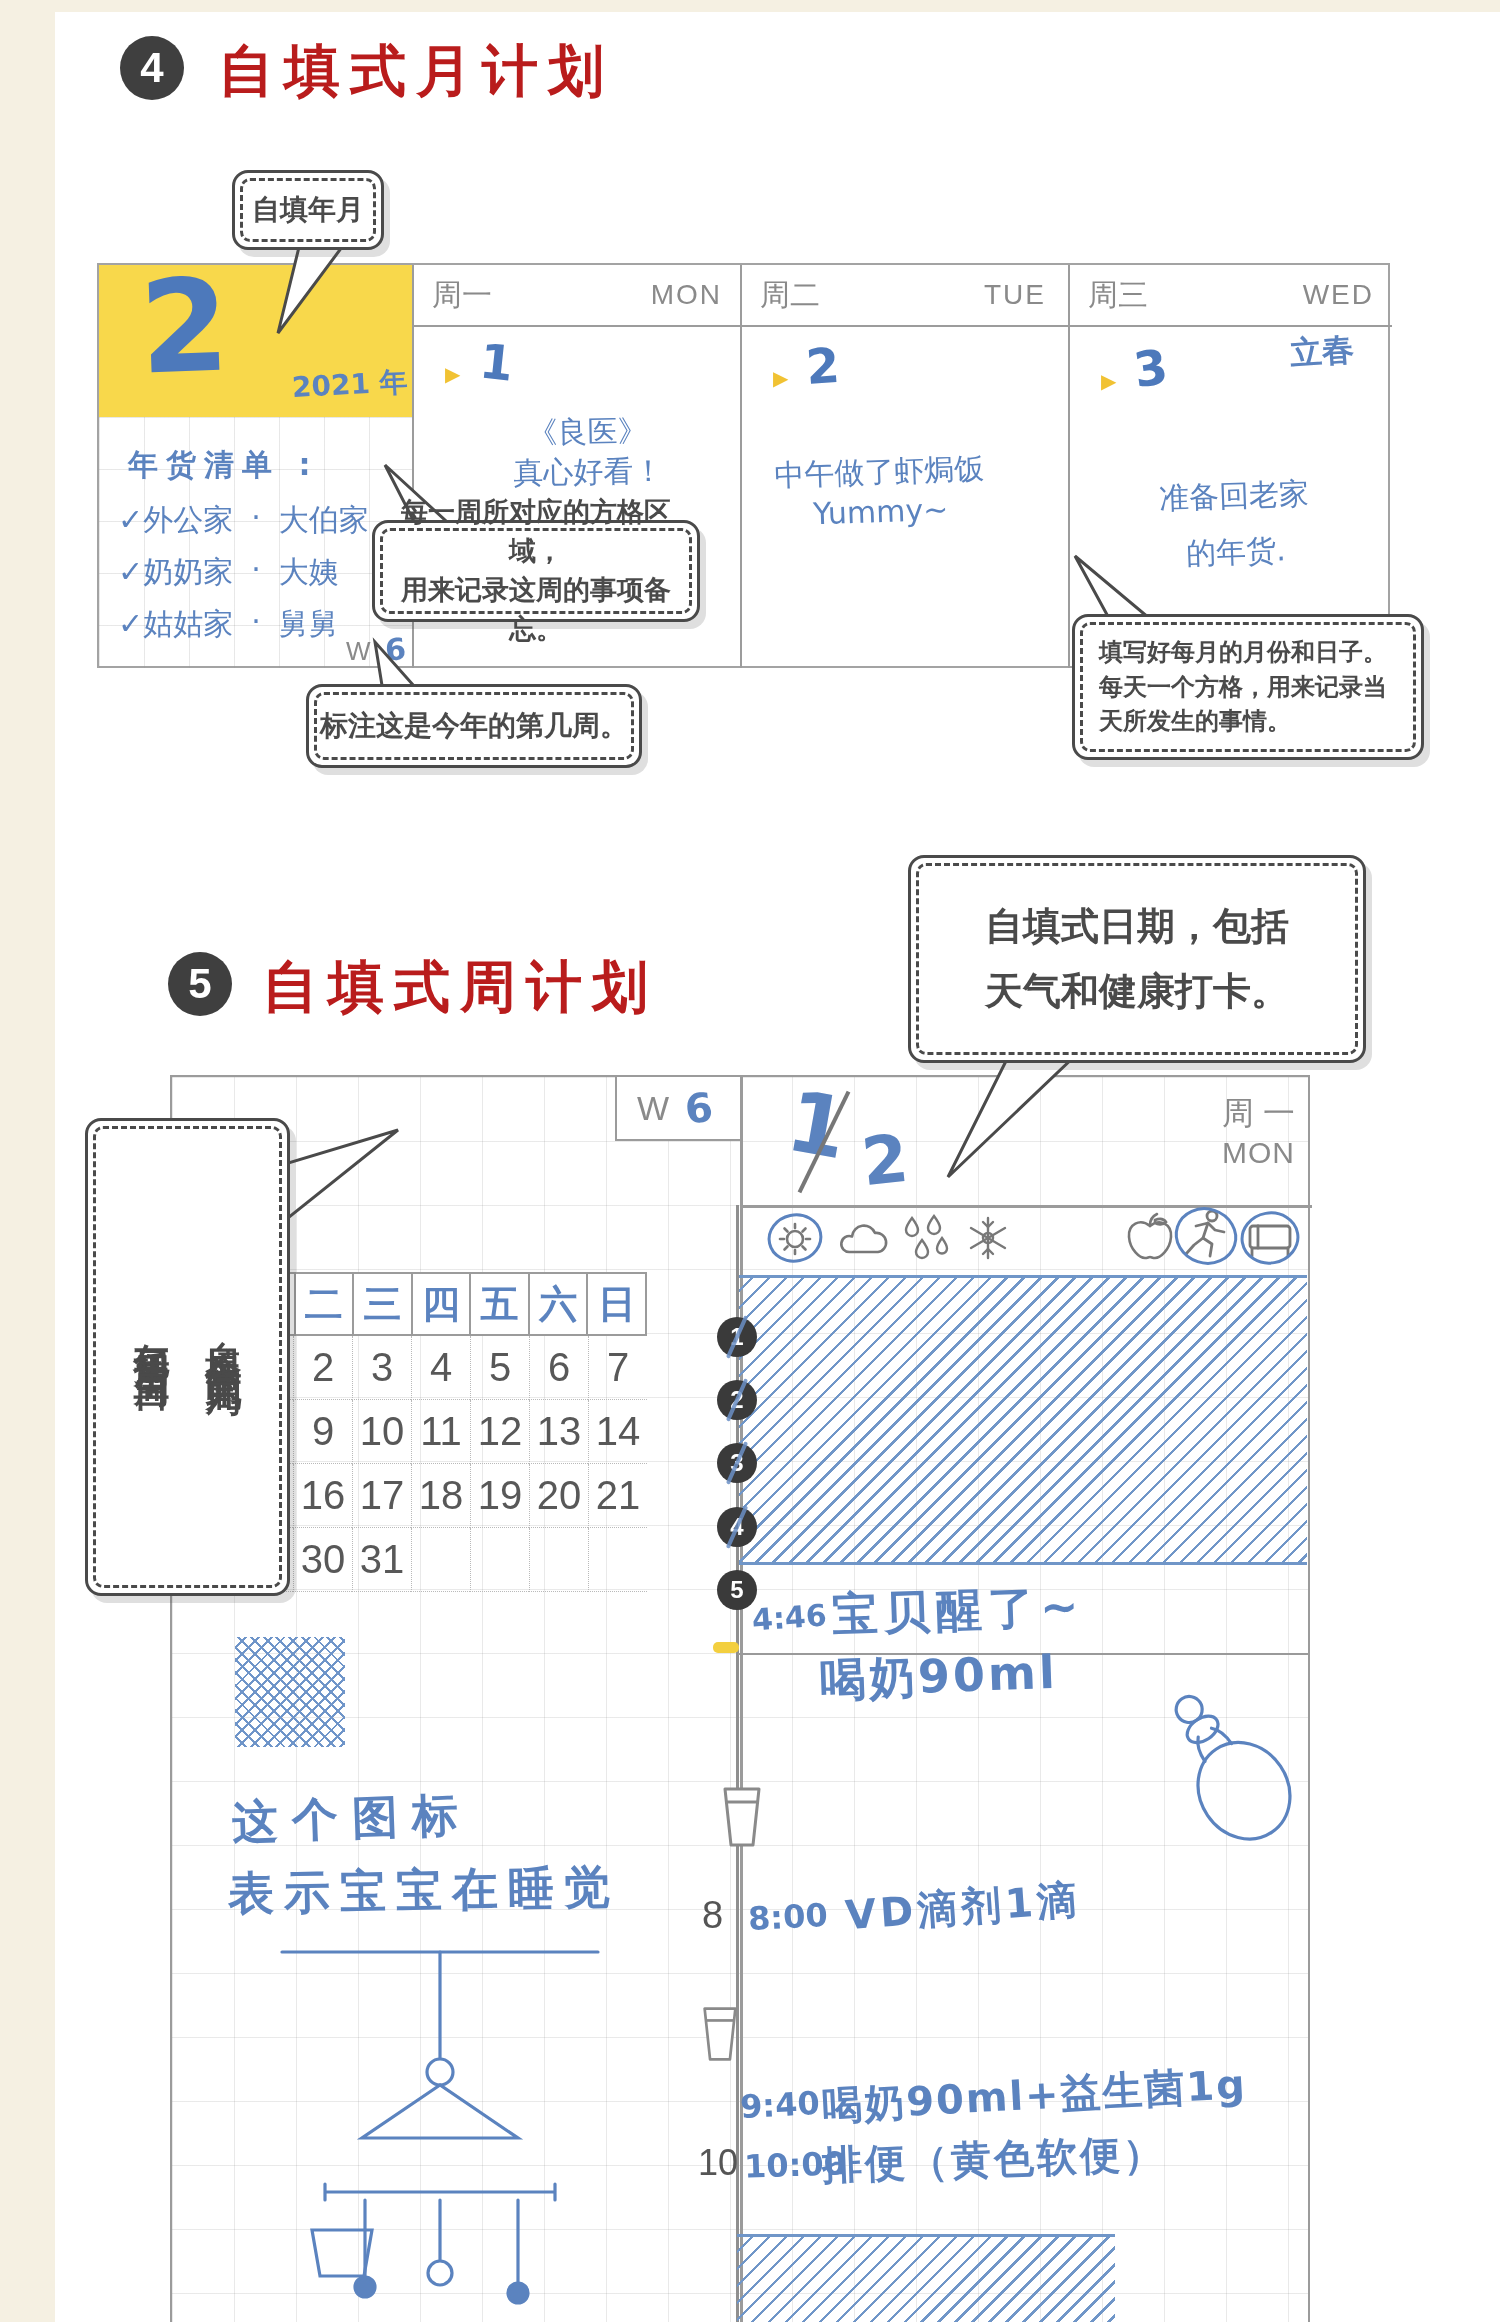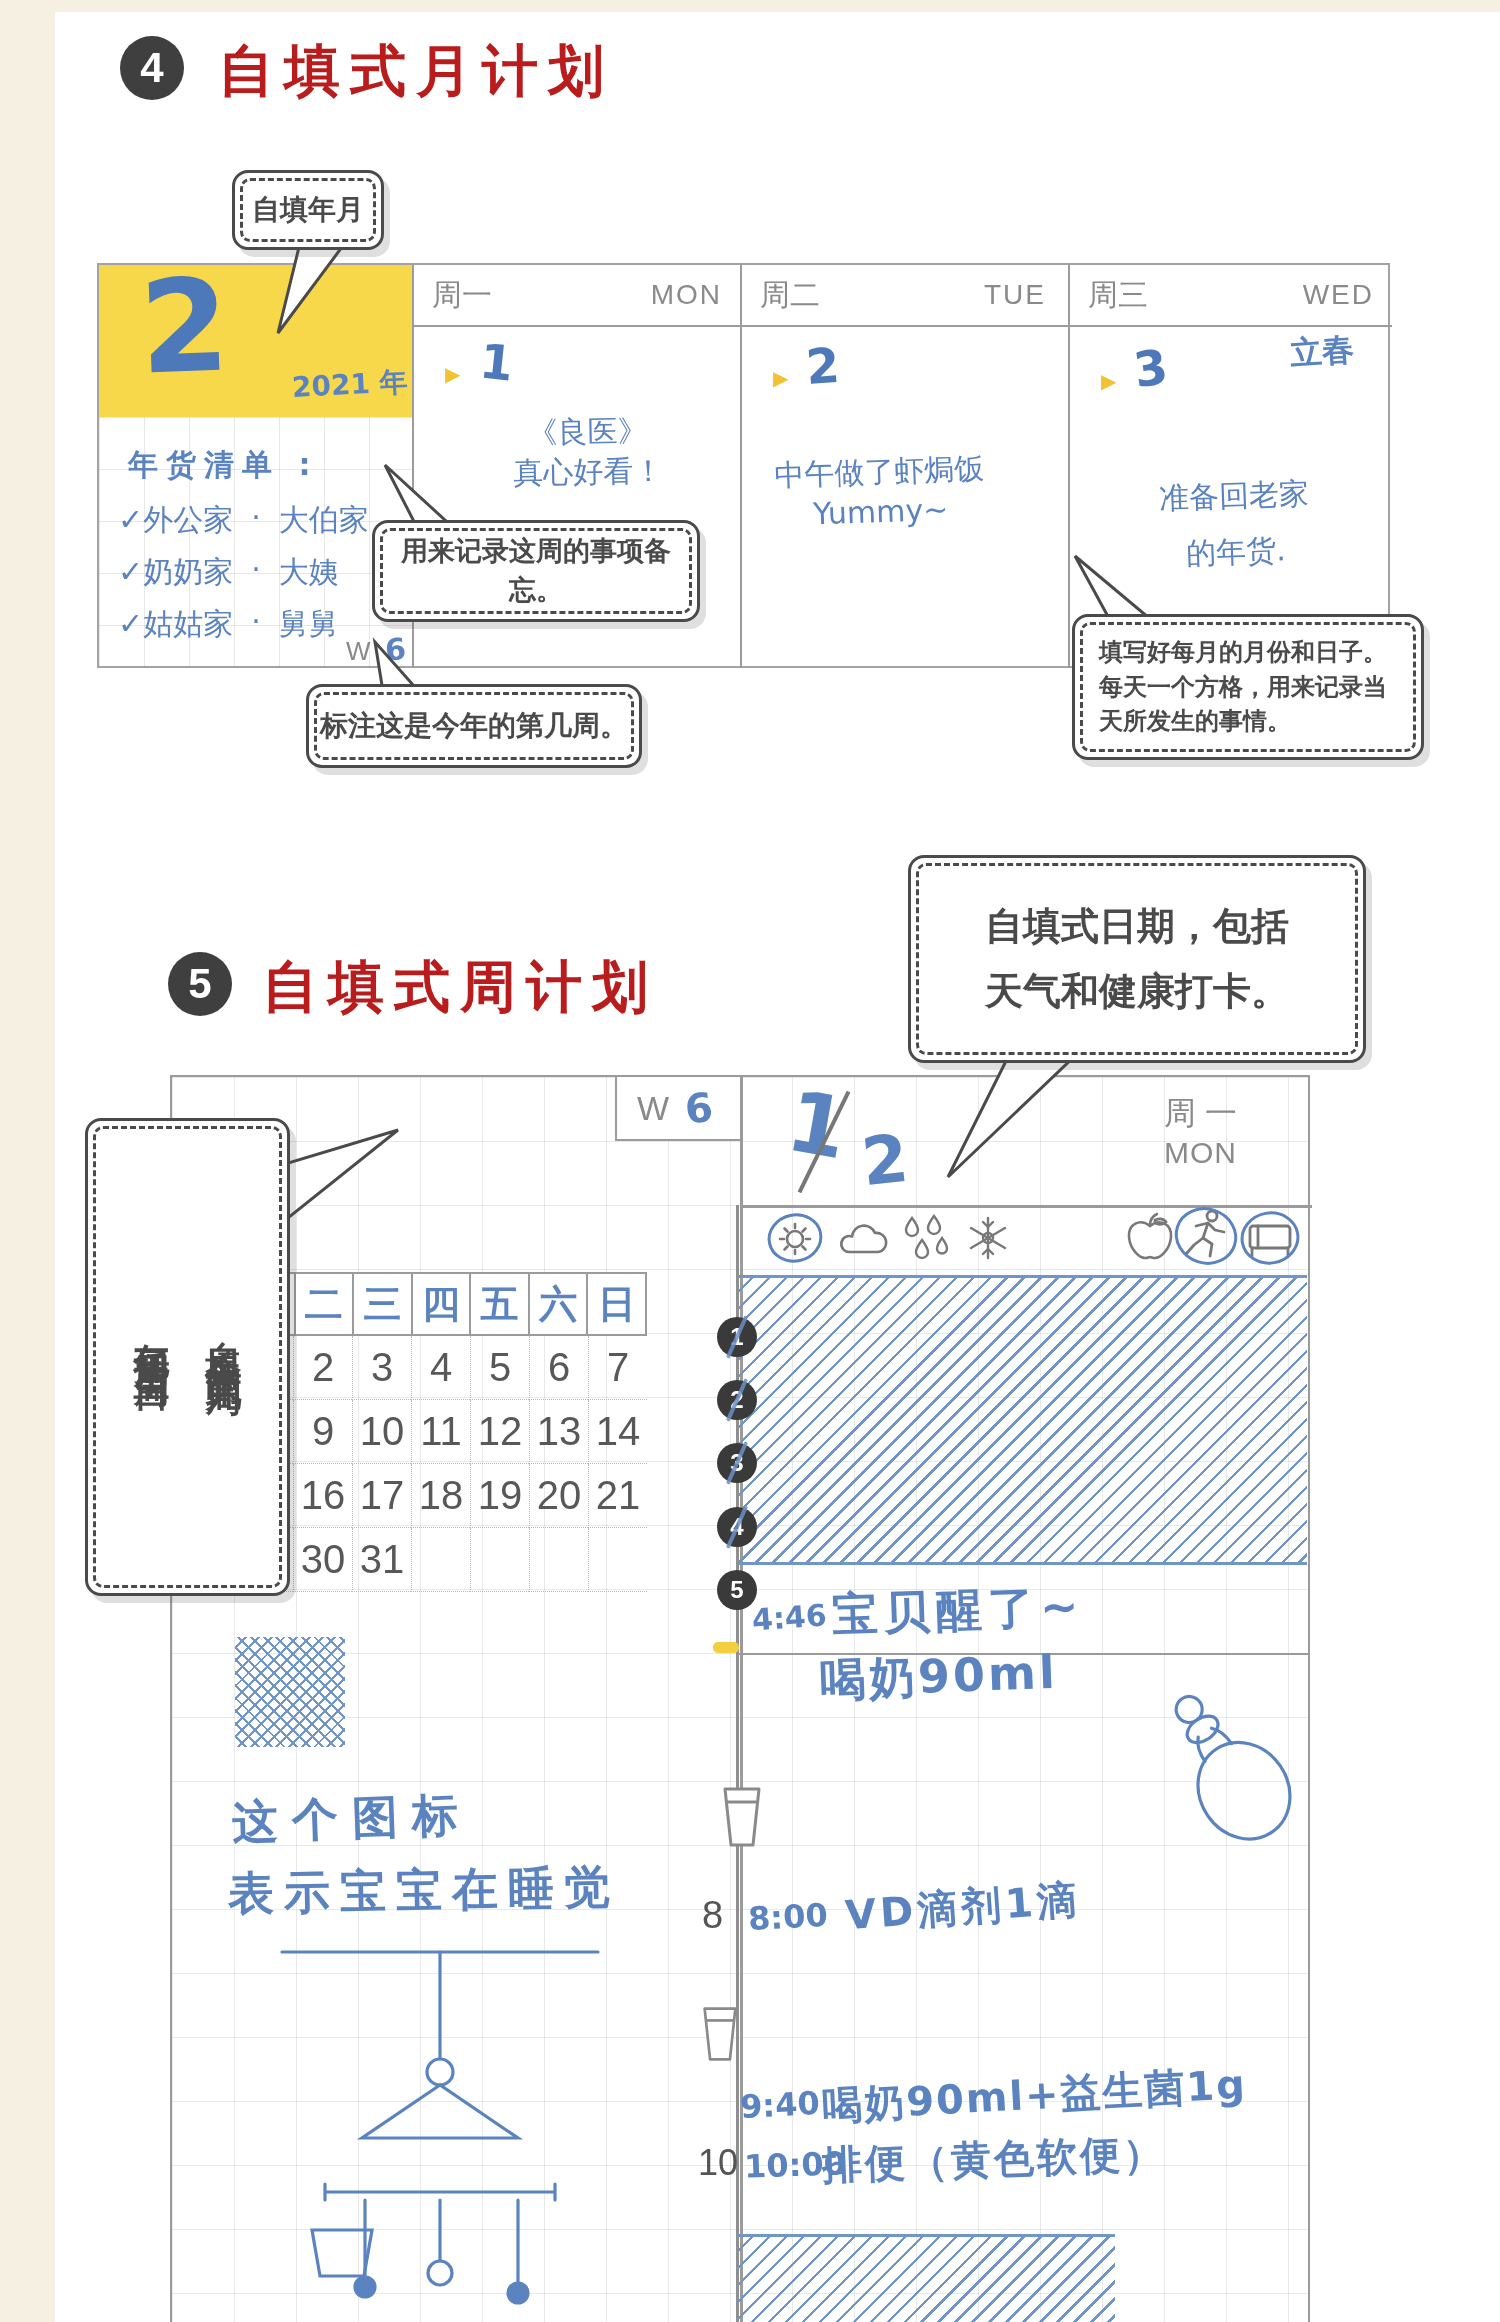--- a/index.html
+++ b/index.html
@@ -120,20 +120,21 @@
     </svg>
   <div class="abs callout" style="left:232px;top:170px;width:152px;height:80px;box-sizing:border-box;">
     <div class="callout-inner" style="font-size:28px;">自填年月</div>
   </div>
 
   <svg class="tail" style="left:365px;top:455px;" width="120" height="95">
       <polygon points="20,10 60,88 105,88"></polygon>
     </svg>
   <div class="abs callout" style="left:372px;top:520px;width:328px;height:102px;box-sizing:border-box;">
     <div class="callout-inner" style="font-size:27px;line-height:1.45;">
+      <div>每一周所对应的方格区域，</div>
       <div>用来记录这周的事项备忘。</div>
     </div>
   </div>
 
   <svg class="tail" style="left:350px;top:636px;" width="95" height="75">
       <polygon points="25,6 35,68 80,68"></polygon>
     </svg>
   <div class="abs callout" style="left:306px;top:684px;width:336px;height:84px;box-sizing:border-box;">
     <div class="callout-inner" style="font-size:28px;">标注这是今年的第几周。</div>
   </div>
@@ -171,21 +172,21 @@
       <span class="print" style="font-size:34px;">W</span>
       <span class="hw" style="font-size:40px;font-weight:bold;transform:rotate(-6deg);">6</span>
     </div>
 
     <div class="abs" style="left:570px;top:128px;width:570px;height:2.5px;background:#9b9b9b;"></div>
   </div>
 
   <div class="abs hw" style="left:788px;top:1076px;font-size:84px;font-weight:bold;transform:rotate(10deg);z-index:2;">1</div>
   <div class="abs" style="left:822px;top:1086px;width:4px;height:112px;background:#777;transform:rotate(26deg);z-index:2;"></div>
   <div class="abs hw" style="left:862px;top:1122px;font-size:66px;font-weight:bold;transform:rotate(-6deg);z-index:2;">2</div>
-  <div class="abs" style="left:1092px;top:1092px;width:145px;text-align:right;z-index:2;">
+  <div class="abs" style="left:1150px;top:1092px;width:145px;text-align:right;z-index:2;">
     <div class="print" style="font-size:32px;">周 一</div>
     <div class="print" style="font-size:30px;letter-spacing:1px;">MON</div>
   </div>
 
   <svg class="abs" style="left:765px;top:1208px;z-index:2;" width="60" height="60" viewBox="0 0 60 60">
     <g stroke="#787878" stroke-width="2.6" fill="none" stroke-linecap="round">
       <circle cx="30" cy="31" r="8"></circle>
       <line x1="30" y1="16" x2="30" y2="20"></line>
         <line x1="30" y1="42" x2="30" y2="46"></line>
       <line x1="15" y1="31" x2="19" y2="31"></line>

